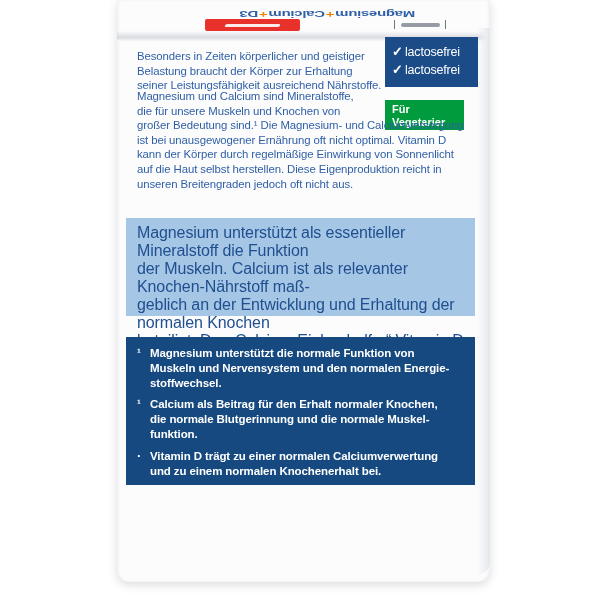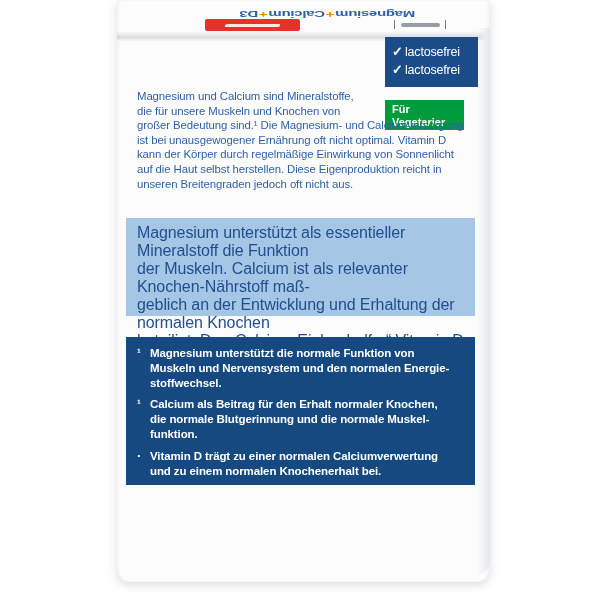--- a/index.html
+++ b/index.html
@@ -118,20 +118,23 @@
       <span class="lbl">lactosefrei</span>
     </div>
     <div class="check-row">
       <span class="check">✓</span>
       <span class="lbl">lactosefrei</span>
     </div>
   </div>
   <div class="badge-veg">Für Vegetarier
 geeignet</div>
 
+  <div class="para para-1 pre">Besonders in Zeiten körperlicher und geistiger
+Belastung braucht der Körper zur Erhaltung
+seiner Leistungsfähigkeit ausreichend Nährstoffe.</div>
   <div class="para para-2 pre">Magnesium und Calcium sind Mineralstoffe,
 die für unsere Muskeln und Knochen von
 großer Bedeutung sind.¹ Die Magnesium- und Calciumversorgung
 ist bei unausgewogener Ernährung oft nicht optimal. Vitamin D
 kann der Körper durch regelmäßige Einwirkung von Sonnenlicht
 auf die Haut selbst herstellen. Diese Eigenproduktion reicht in
 unseren Breitengraden jedoch oft nicht aus.</div>
 
   <div class="highlight-box pre">Magnesium unterstützt als essentieller Mineralstoff die Funktion
 der Muskeln. Calcium ist als relevanter Knochen-Nährstoff maß-

